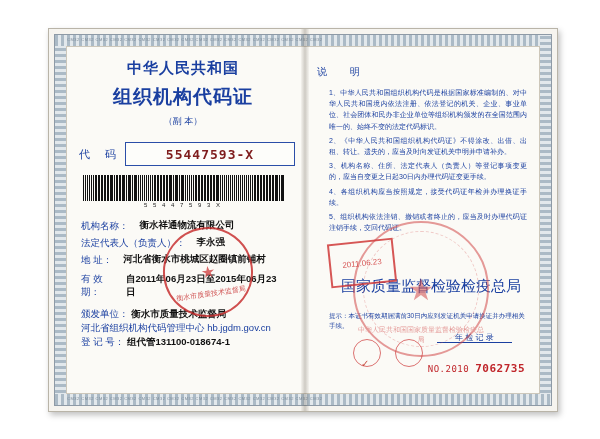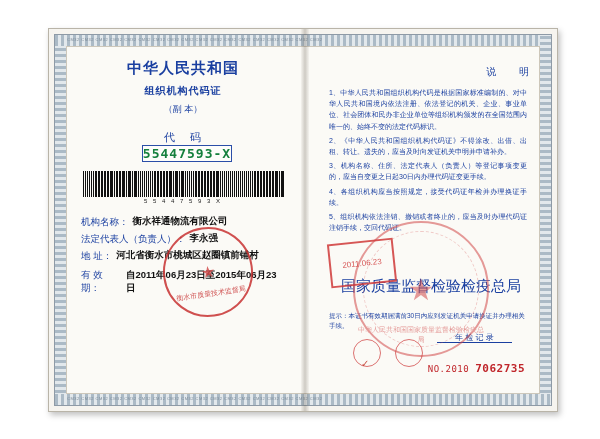--- a/index.html
+++ b/index.html
@@ -47,50 +47,50 @@
   .micro-top{top:8px;}
   .micro-bottom{bottom:8px;}
 
   
   .page-left{position:absolute;left:22px;top:22px;width:224px;height:338px;}
   .title1,.title2{
     text-align:center;color:#1a3fa0;font-weight:bold;
     font-family:"DejaVu Sans","Liberation Sans",sans-serif;
   }
   .title1{font-size:15px;margin-top:8px;letter-spacing:1px;}
-  .title2{font-size:10px;margin-top:6px;letter-spacing:1px;}
+  .title2{font-size:19px;margin-top:6px;letter-spacing:1px;}
   .subtitle{text-align:center;color:#1a3fa0;font-size:9px;margin-top:5px;}
 
-  .codeline{display:flex;align-items:center;margin:14px 0 0 8px;flex-direction:column;}
+  .codeline{display:flex;align-items:center;margin:14px 0 0 8px;}
   .codeline .lbl{color:#1a3fa0;font-size:11px;letter-spacing:6px;width:46px;}
   .codebox{
     flex:1;border:1px solid #2b4ea8;height:22px;display:flex;align-items:center;justify-content:center;
-    font-family:"DejaVu Sans Mono","Liberation Mono",monospace;font-size:13px;font-weight:bold;color:#15803d;
+    font-family:"DejaVu Sans Mono","Liberation Mono",monospace;font-size:13px;font-weight:bold;color:#7f1d1d;
     letter-spacing:1px;background:#fdfdfa;
   }
 
   
   .barcode{margin:9px 10px 0 12px;height:26px;display:flex;align-items:flex-end;gap:1px;overflow:hidden;}
   .barcode i{display:block;width:1px;background:#111;height:100%;}
   .barcode i.w{width:2px;}
   .barcode-num{font-size:6px;text-align:center;color:#222;letter-spacing:2px;margin-top:1px;}
 
   .fields{margin:10px 10px 0 10px;color:#1a3fa0;font-size:9.5px;line-height:15px;}
-  .frow{display:flex;align-items:center;margin-bottom:2px;}
+  .frow{display:flex;align-items:center;margin-bottom:2px;gap:7px;}
   .frow .k{white-space:nowrap;}
   .frow .v{color:#111;font-weight:bold;margin-left:4px;flex:1;font-family:Liberation Mono, monospace;}
   .valid{margin:6px 10px 0 10px;color:#1a3fa0;font-size:9.5px;display:flex;}
   .valid .v{color:#111;font-weight:bold;margin-left:2px;}
   .issuer{margin:8px 10px 0 10px;color:#1a3fa0;font-size:9.5px;line-height:14px;}
   .issuer .v{color:#111;font-weight:bold;}
   .weburl{color:#1a3fa0;}
 
   
   .page-right{position:absolute;left:268px;top:22px;width:222px;height:338px;color:#1a3fa0;}
-  .notes-title{text-align:right;font-size:10px;letter-spacing:10px;margin-top:14px;}
+  .notes-title{text-align:left;font-size:10px;letter-spacing:10px;margin-top:14px;}
   .notes{margin:8px 12px 0 12px;font-size:7px;line-height:11.2px;text-align:justify;}
   .notes p{margin:0 0 3px 0;}
 
   .sign-left{position:absolute;left:14px;bottom:96px;font-size:9.5px;line-height:15px;}
   .sign-right{position:absolute;right:18px;bottom:96px;font-size:15px;line-height:15px;text-align:center;}
 
   .tip{
     position:absolute;left:12px;right:12px;bottom:58px;font-size:6.5px;line-height:10px;
   }
   .dateline{position:absolute;left:120px;bottom:46px;font-size:8px;}
@@ -266,20 +266,31 @@
           <span class="k">地        址：</span>
           <span class="v">河北省衡水市桃城区赵圈镇前铺村</span>
         </div>
       </div>
 
       <div class="valid">
         <span>有 效 期：</span>
         <span class="v">自2011年06月23日至2015年06月23日</span>
       </div>
 
+      <div class="issuer">
+        <div>
+          <span>颁发单位：</span>
+          <span class="v">衡水市质量技术监督局</span>
+        </div>
+        <div class="weburl">河北省组织机构代码管理中心  hb.jgdm.gov.cn</div>
+        <div>
+          <span>登 记 号：</span>
+          <span class="v">组代管131100-018674-1</span>
+        </div>
+      </div>
 
       <div class="stamp-round rot" style="left:92px;top:176px;width:86px;height:86px;">
         <div class="bc-star" style="font-size:16px;">★</div>
         <div class="stamp-label" style="top:60px;">衡水市质量技术监督局</div>
       </div>
     </div>
 
     <div class="page-right">
       <div class="notes-title">说  明</div>
       <div class="notes">

